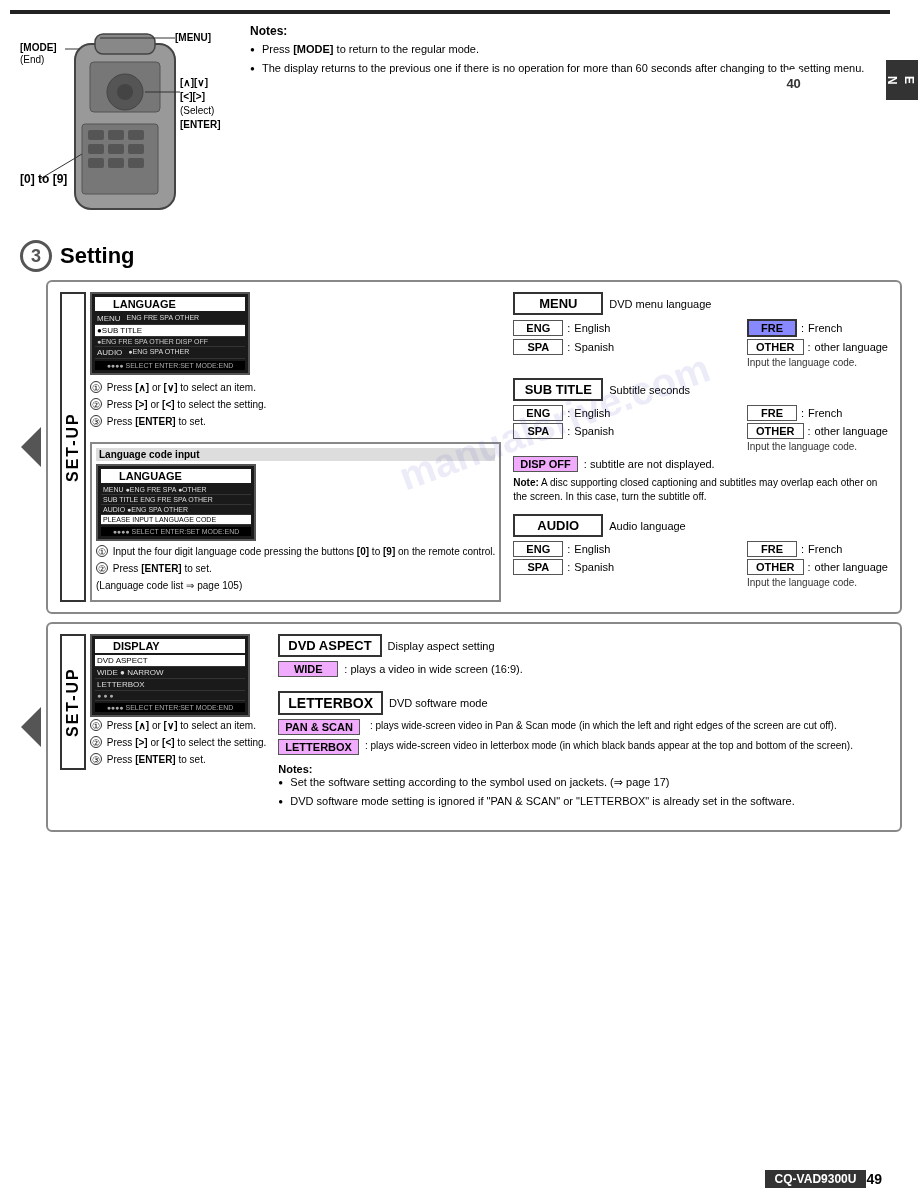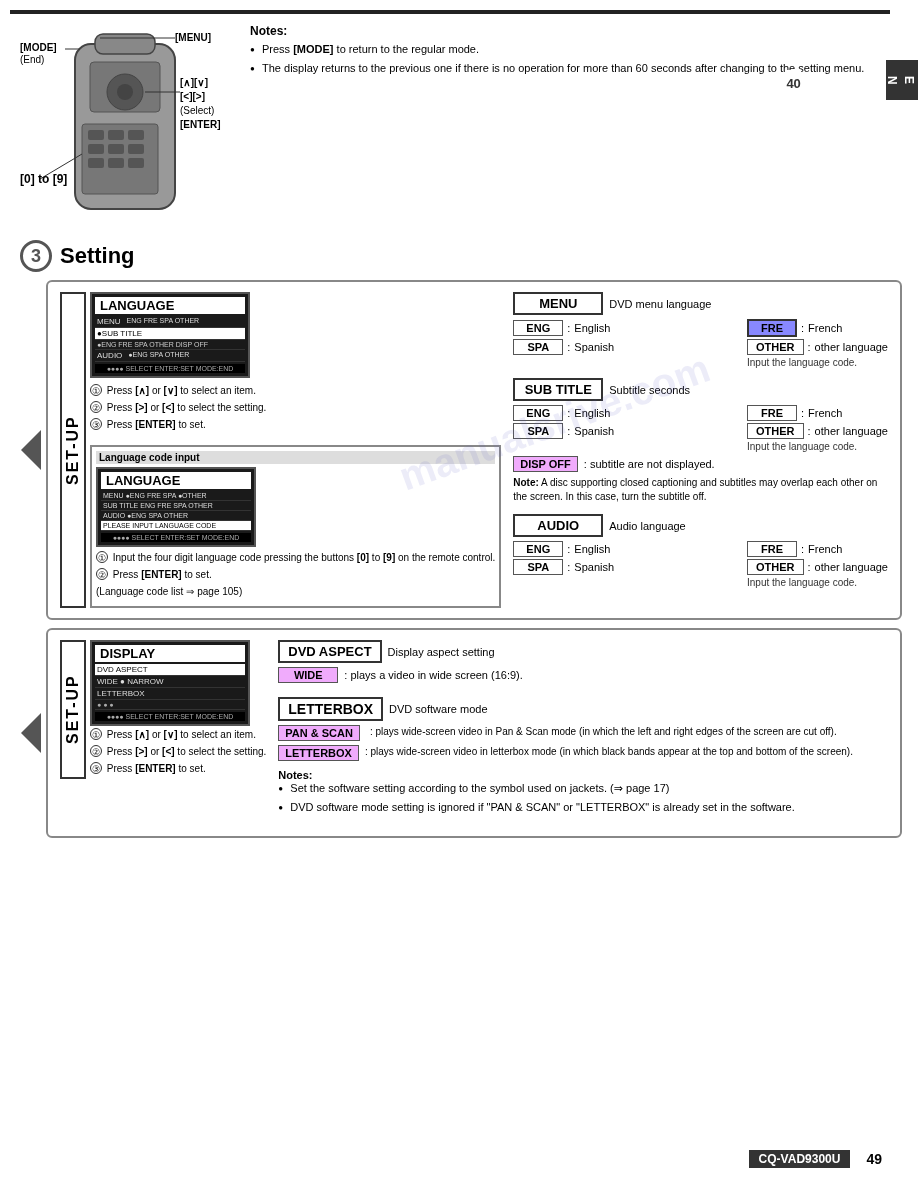--- a/index.html
+++ b/index.html
@@ -174,22 +174,22 @@
       background: #1a1a1a;
       border: 2px solid #555;
       padding: 3px;
       font-size: 8px;
       color: #fff;
     }
     .screen-sim .screen-title {
       background: #fff;
       color: #000;
       font-weight: bold;
-      font-size: 13px;
-      padding: 1px 5px;
+      font-size: 11px;
+      padding: 1px 18px;
       margin-bottom: 2px;
     }
     .screen-sim .screen-row {
       display: flex;
       gap: 2px;
       padding: 1px 2px;
       font-size: 8px;
       color: #ddd;
       border-bottom: 1px solid #333;
     }
@@ -681,16 +681,16 @@
           </div>
         </div>
       </div>
     </div>
   </div>
 
 </div>
 
 <div class="watermark">manualsrive.com</div>
 
-<div style="position:absolute; bottom:20px; right:36px; display:flex; align-items:center; gap:16px;">
+<div style="position:absolute; bottom:0; right:36px; display:flex; align-items:center; gap:0;">
   <div class="product-code">CQ-VAD9300U</div>
   <div class="page-number">49</div>
 </div>
 
 </body></html>

